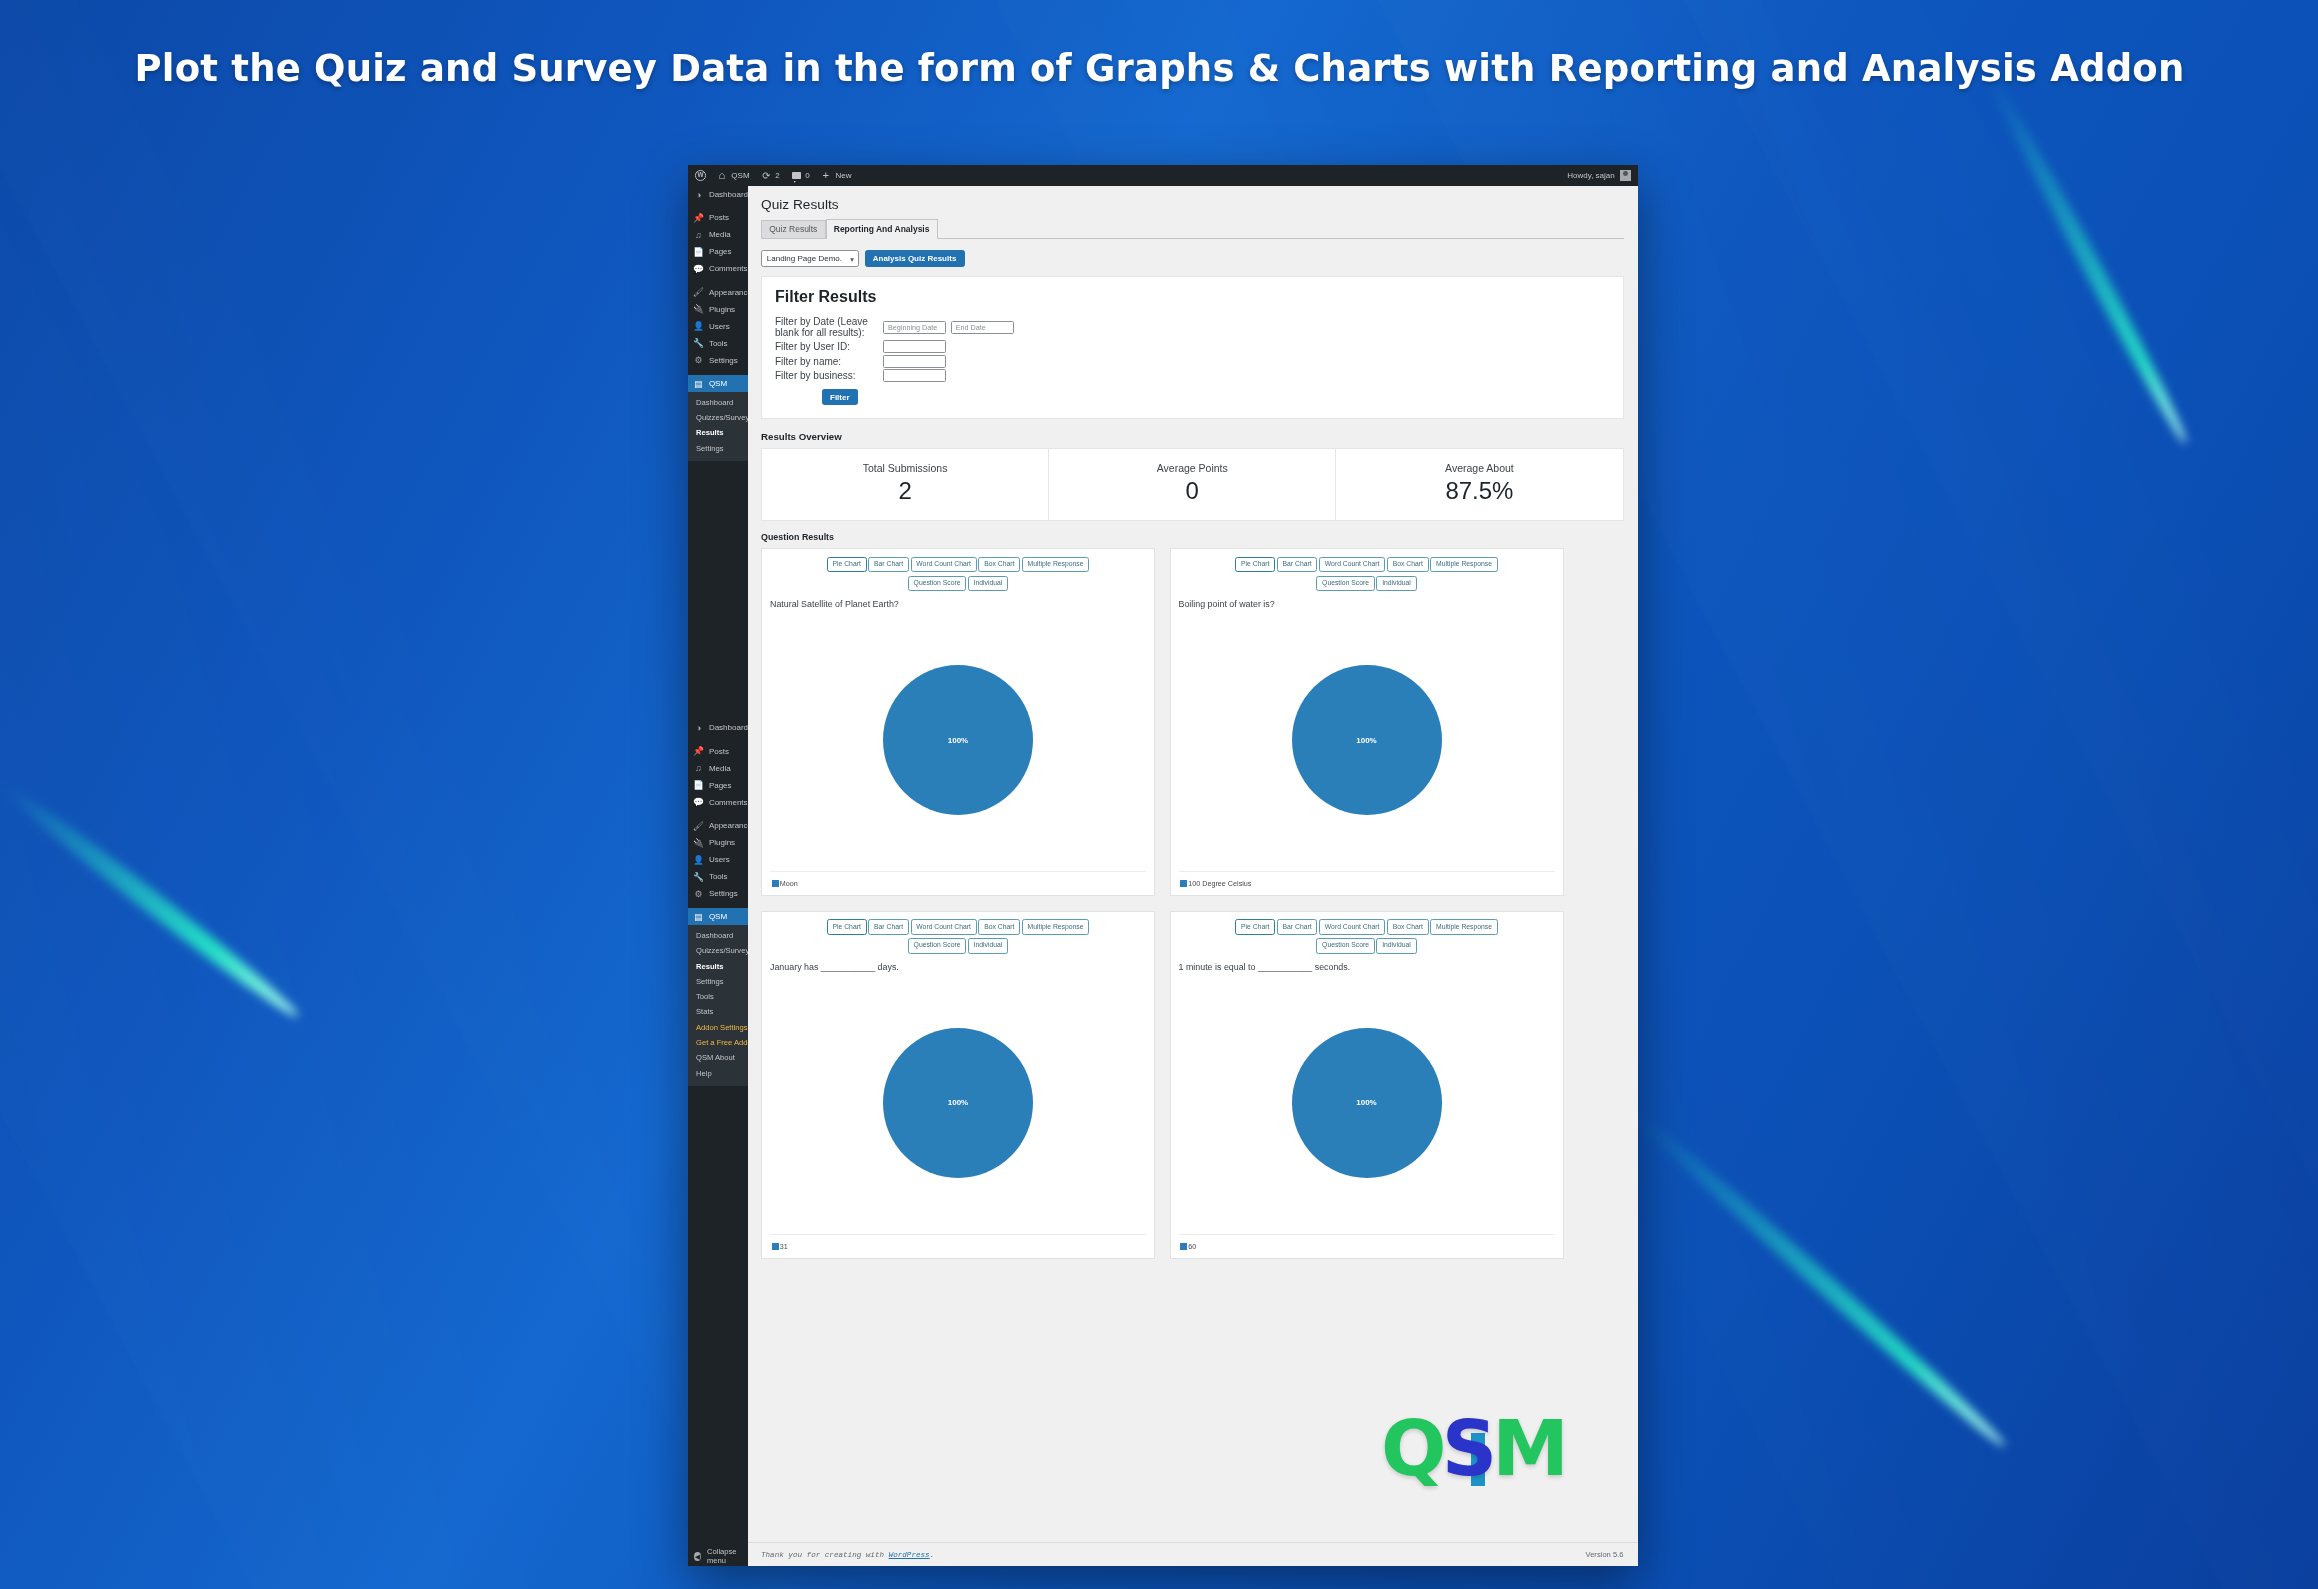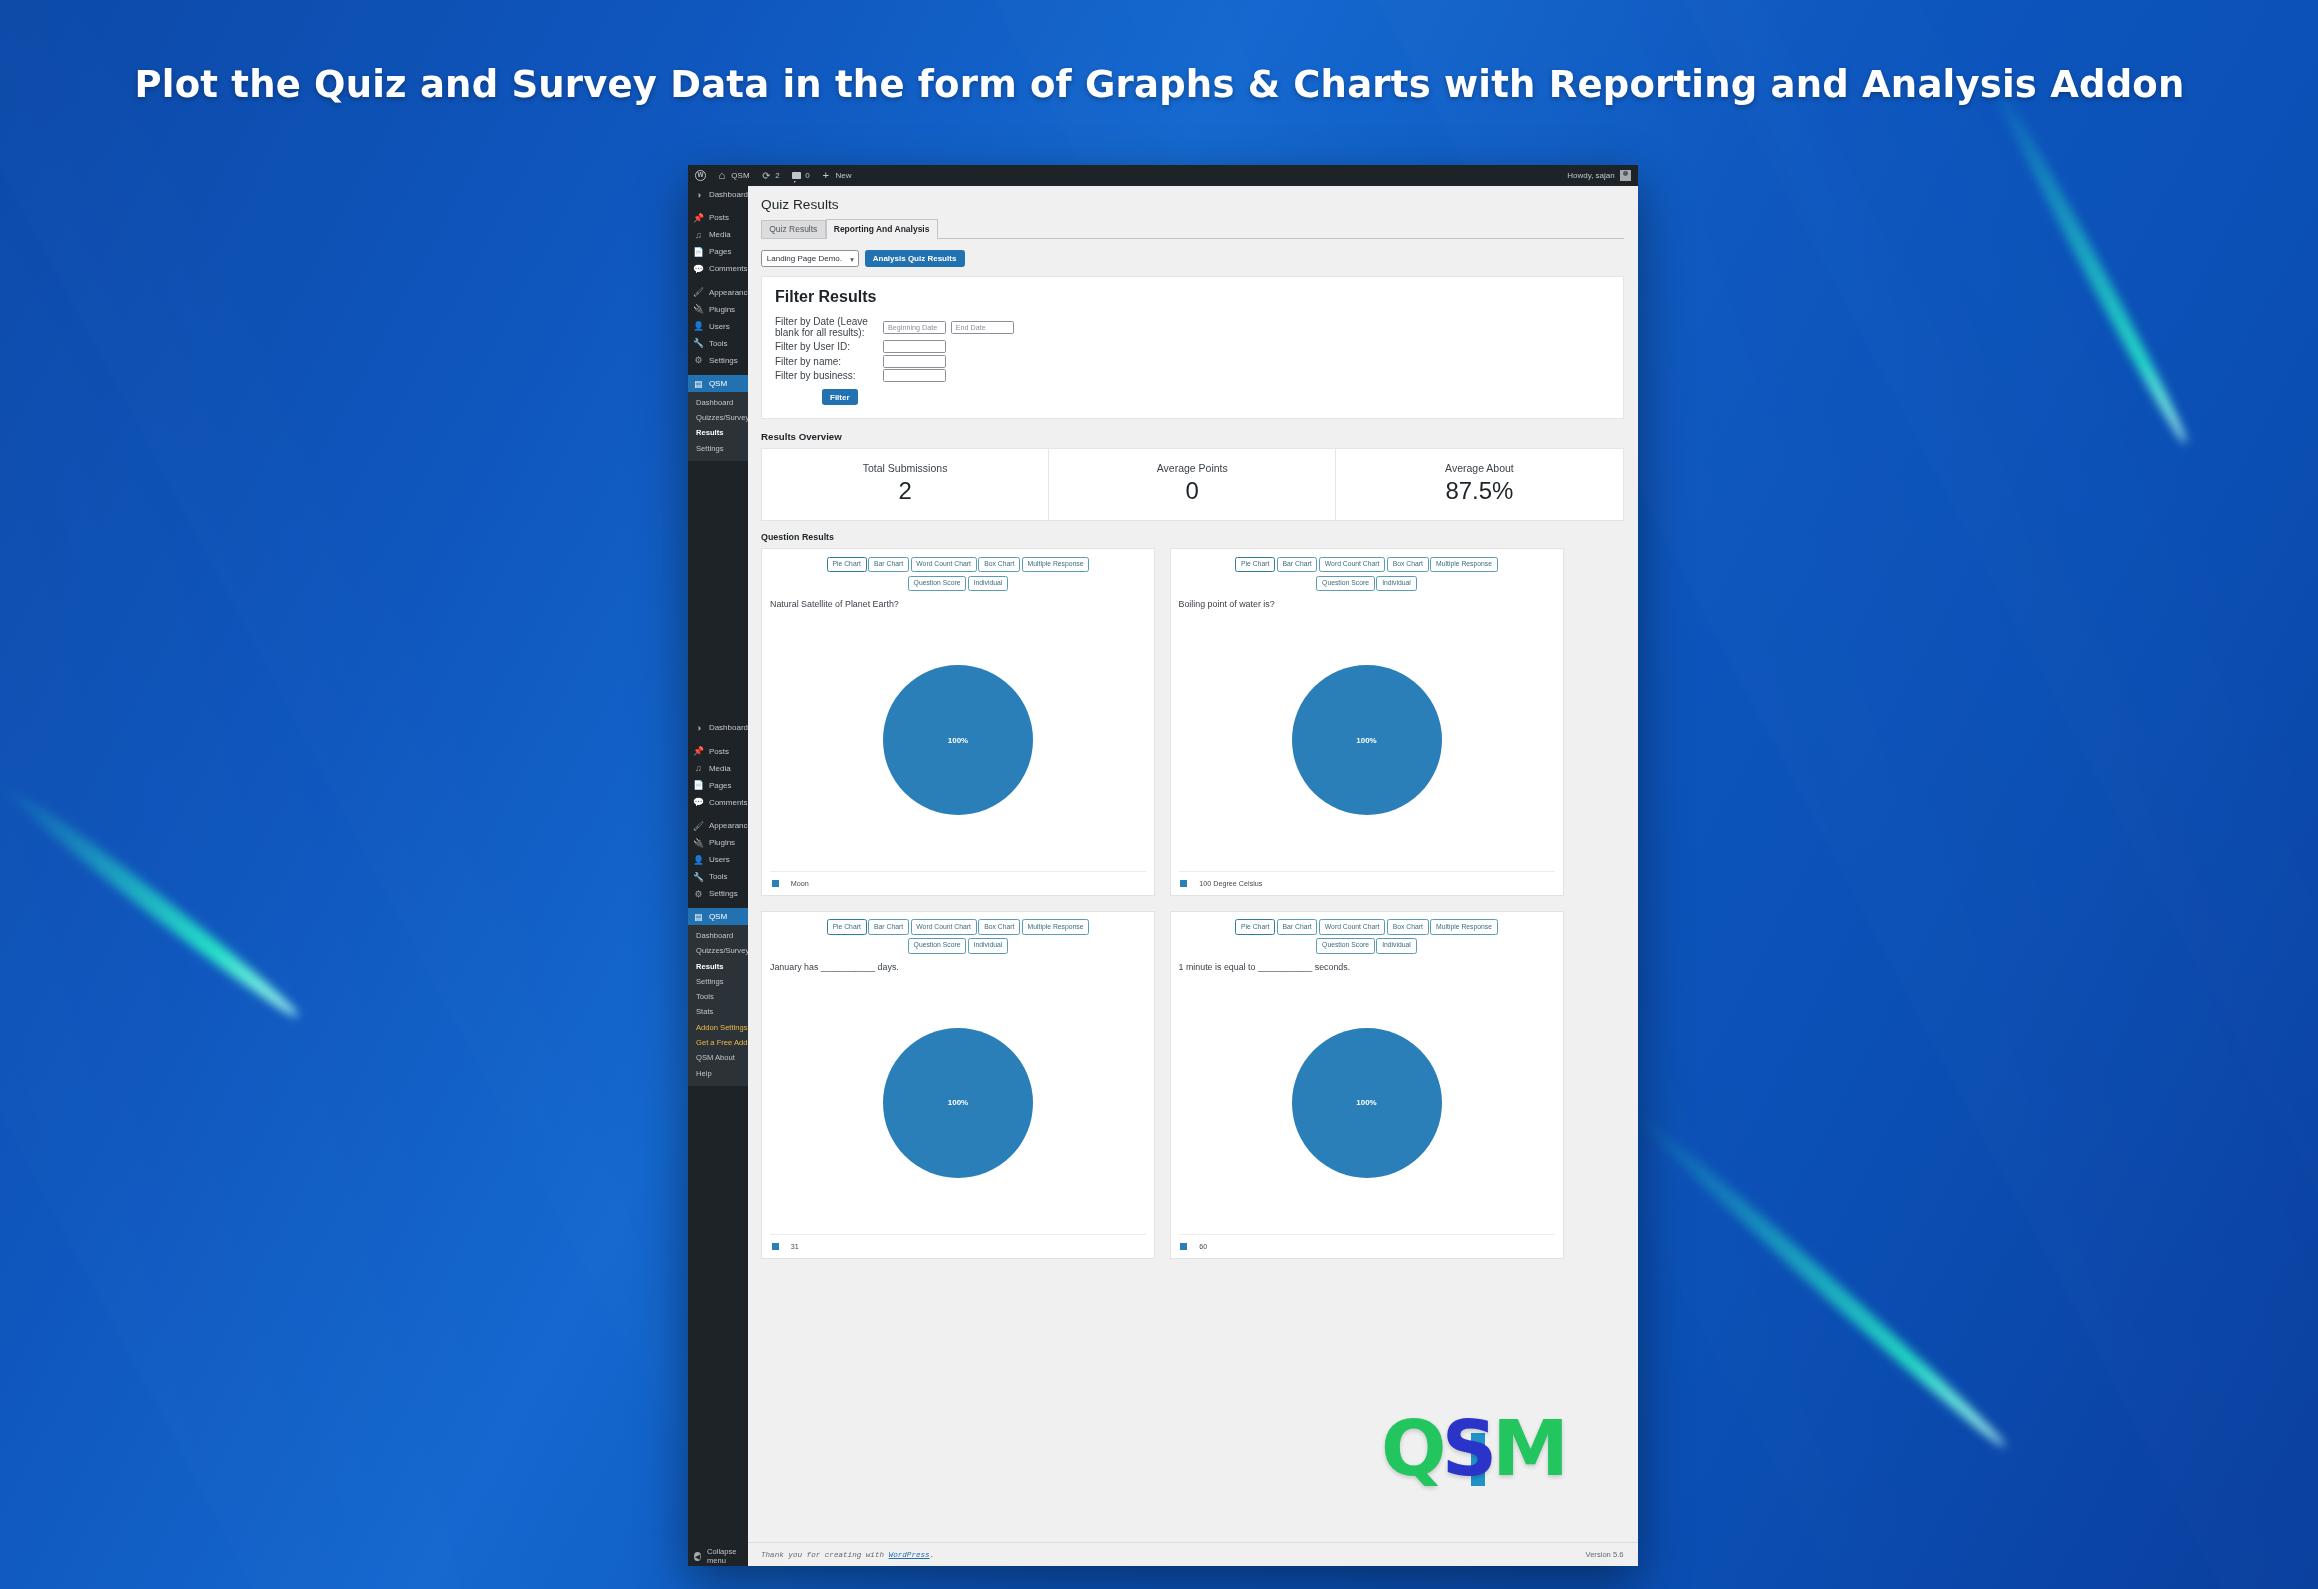--- a/index.html
+++ b/index.html
@@ -48,21 +48,21 @@
     transform: rotate(42deg); transform-origin: left center;
   }
   .c4 {
     left: 789px; top: 1514px; width: 419px; height: 14.5px;
     background: linear-gradient(90deg, rgba(0,255,190,0) 0%, rgba(40,245,200,.55) 80%, rgba(190,255,245,.7) 100%);
     transform: rotate(-36deg); transform-origin: left center;
   }
 
   
   .banner-title {
-    position: absolute; top: 63px; left: 0; width: 100%;
+    position: absolute; top: 47px; left: 0; width: 100%;
     text-align: center;
     color: #ffffff;
     font-family: "DejaVu Sans", sans-serif;
     font-weight: bold;
     font-size: 37px;
     letter-spacing: 0.2px;
     text-shadow: 0 1.6px 4.8px rgba(0,0,0,.30);
     white-space: nowrap;
   }
 
@@ -226,21 +226,21 @@
     text-align: left; font-size: 8.9px; color: #3c434a; margin: 8px 0 0;
   }
   .pie-area { flex: 1; display: flex; align-items: center; justify-content: center; }
   .pie {
     width: 150px; height: 150px; border-radius: 50%;
     display: flex; align-items: center; justify-content: center;
     color: #fff; font-size: 8px; font-weight: bold;
   }
   .legend {
     border-top: 0.8px solid #ececec; padding: 7.2px 1.6px 7.2px;
-    display: flex; align-items: center; gap: 12px; font-size: 7.2px; color: #4a4a4a;
+    display: flex; align-items: center; gap: 1px; font-size: 7.2px; color: #4a4a4a;
   }
   .legend .swatch { width: 7.2px; height: 7.2px; display: inline-block; }
 
   .wp-footer {
     position: absolute; left: 0; right: 0; bottom: 0; height: 24px;
     border-top: 0.8px solid #dcdcde; background: #f0f0f1;
     display: flex; align-items: center; justify-content: space-between;
     padding: 0 14.5px 0 13px; font-size: 7.6px; color: #646970;
   }
   .wp-footer .left { font-style: italic; font-family: Liberation Mono, monospace; }

